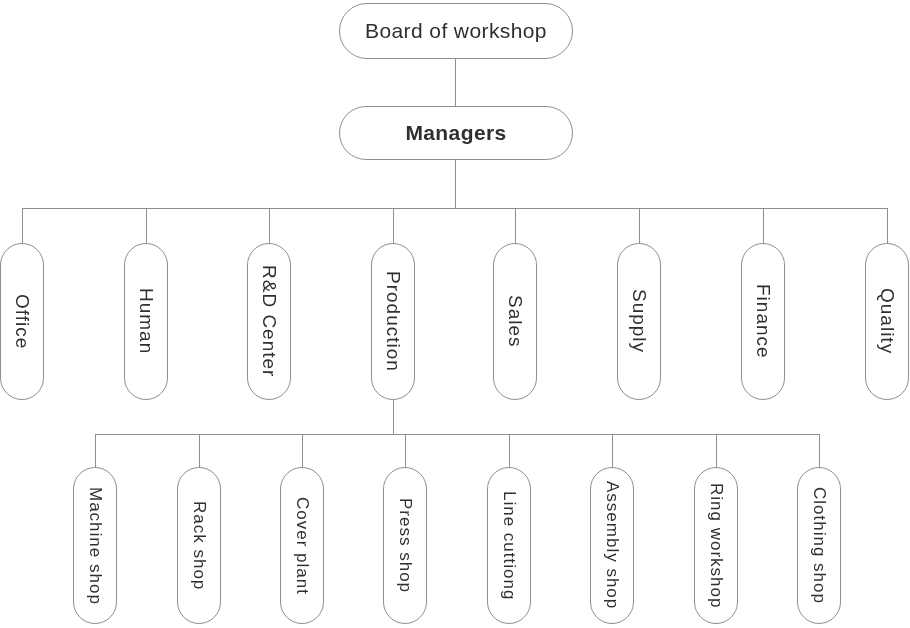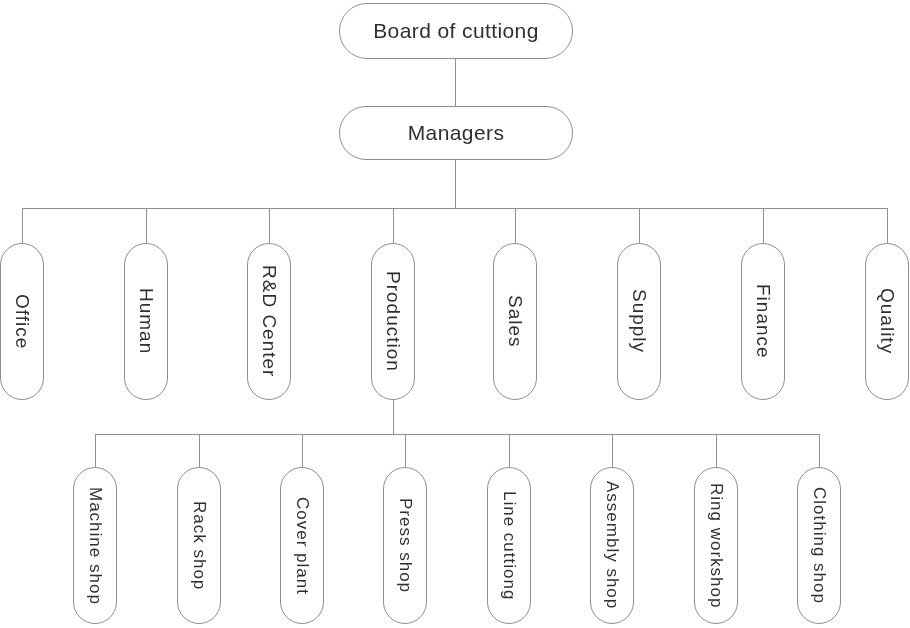--- a/index.html
+++ b/index.html
@@ -28,21 +28,21 @@
     text-align: center;
   }
   .hbox {
     left: 339px;
     width: 234px;
     border-radius: 28px;
     font-size: 21px;
     letter-spacing: 0.4px;
   }
   .hbox.root { top: 3px; height: 56px; }
-  .hbox.mgr  { top: 106px; height: 54px; }
+  .hbox.mgr  { top: 106px; height: 54px; font-weight: bold; }
   .vpill {
     width: 44px;
     height: 157px;
     border-radius: 22px;
   }
   .vpill span {
     writing-mode: vertical-rl;
     text-orientation: mixed;
     white-space: nowrap;
     letter-spacing: 1px;
@@ -94,21 +94,21 @@
   <div class="line v drop3 k0"></div>
   <div class="line v drop3 k1"></div>
   <div class="line v drop3 k2"></div>
   <div class="line v drop3 k3"></div>
   <div class="line v drop3 k4"></div>
   <div class="line v drop3 k5"></div>
   <div class="line v drop3 k6"></div>
   <div class="line v drop3 k7"></div>
 
   <div class="node hbox root">
-    <span>Board of cuttiong</span>
+    <span>Board of workshop</span>
   </div>
   <div class="node hbox mgr">
     <span>Managers</span>
   </div>
 
   <div class="node vpill dept d0">
     <span>Office</span>
   </div>
   <div class="node vpill dept d1">
     <span>Human</span>

